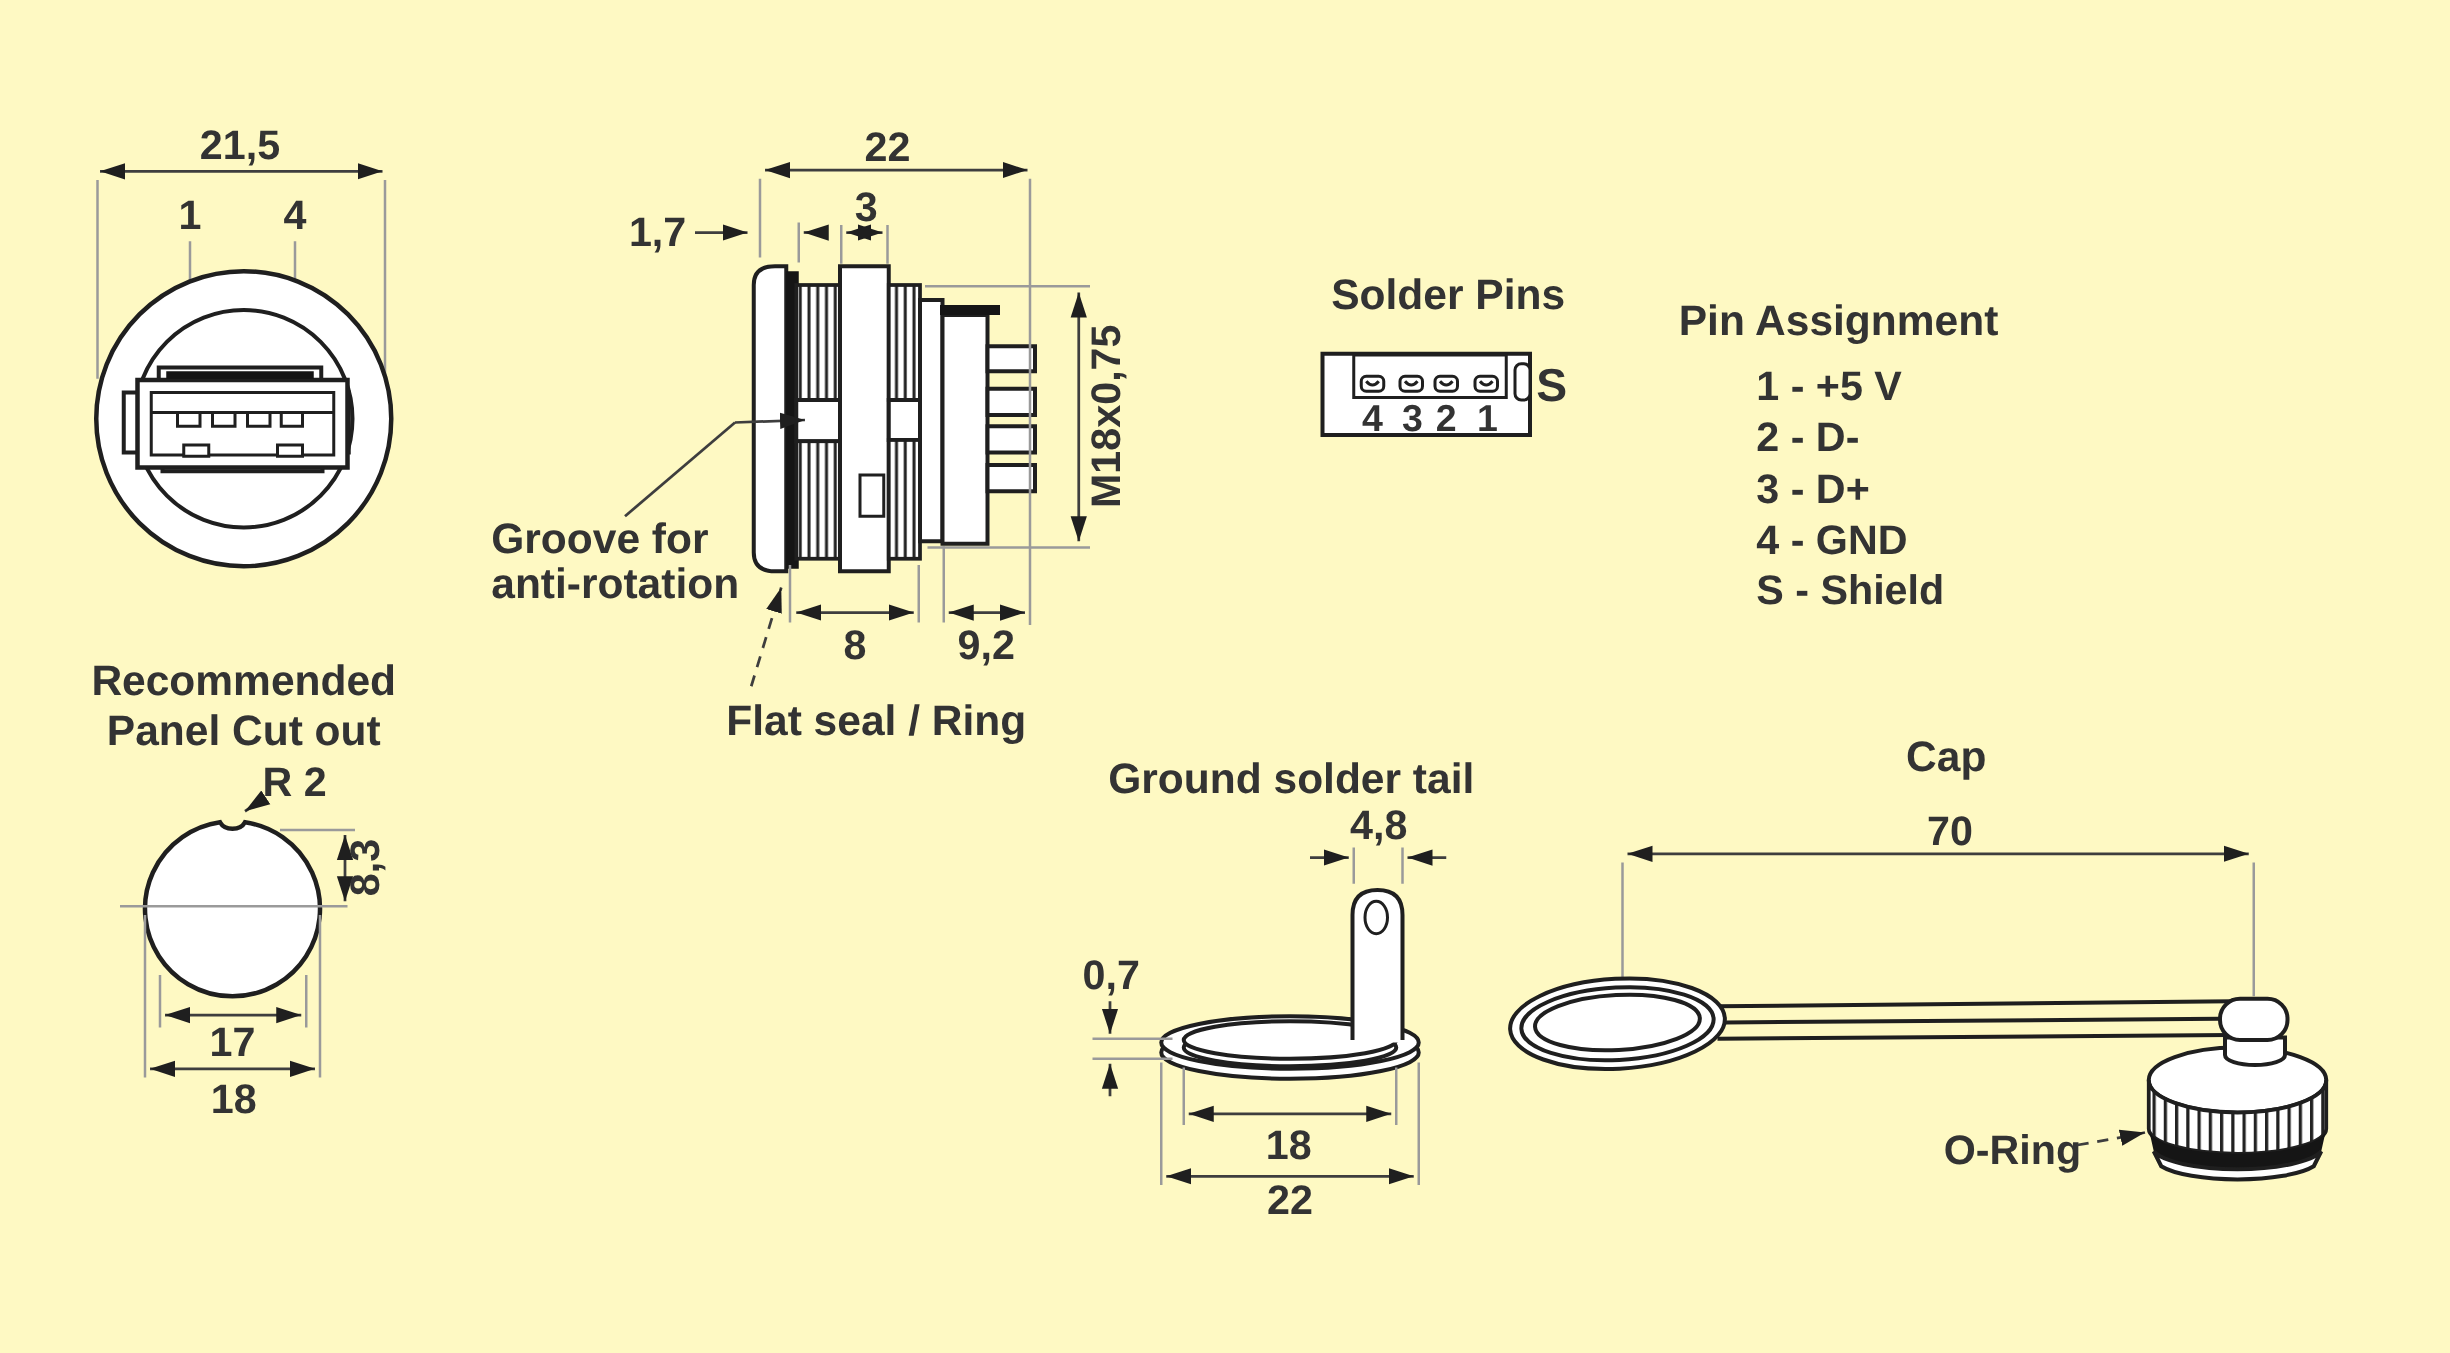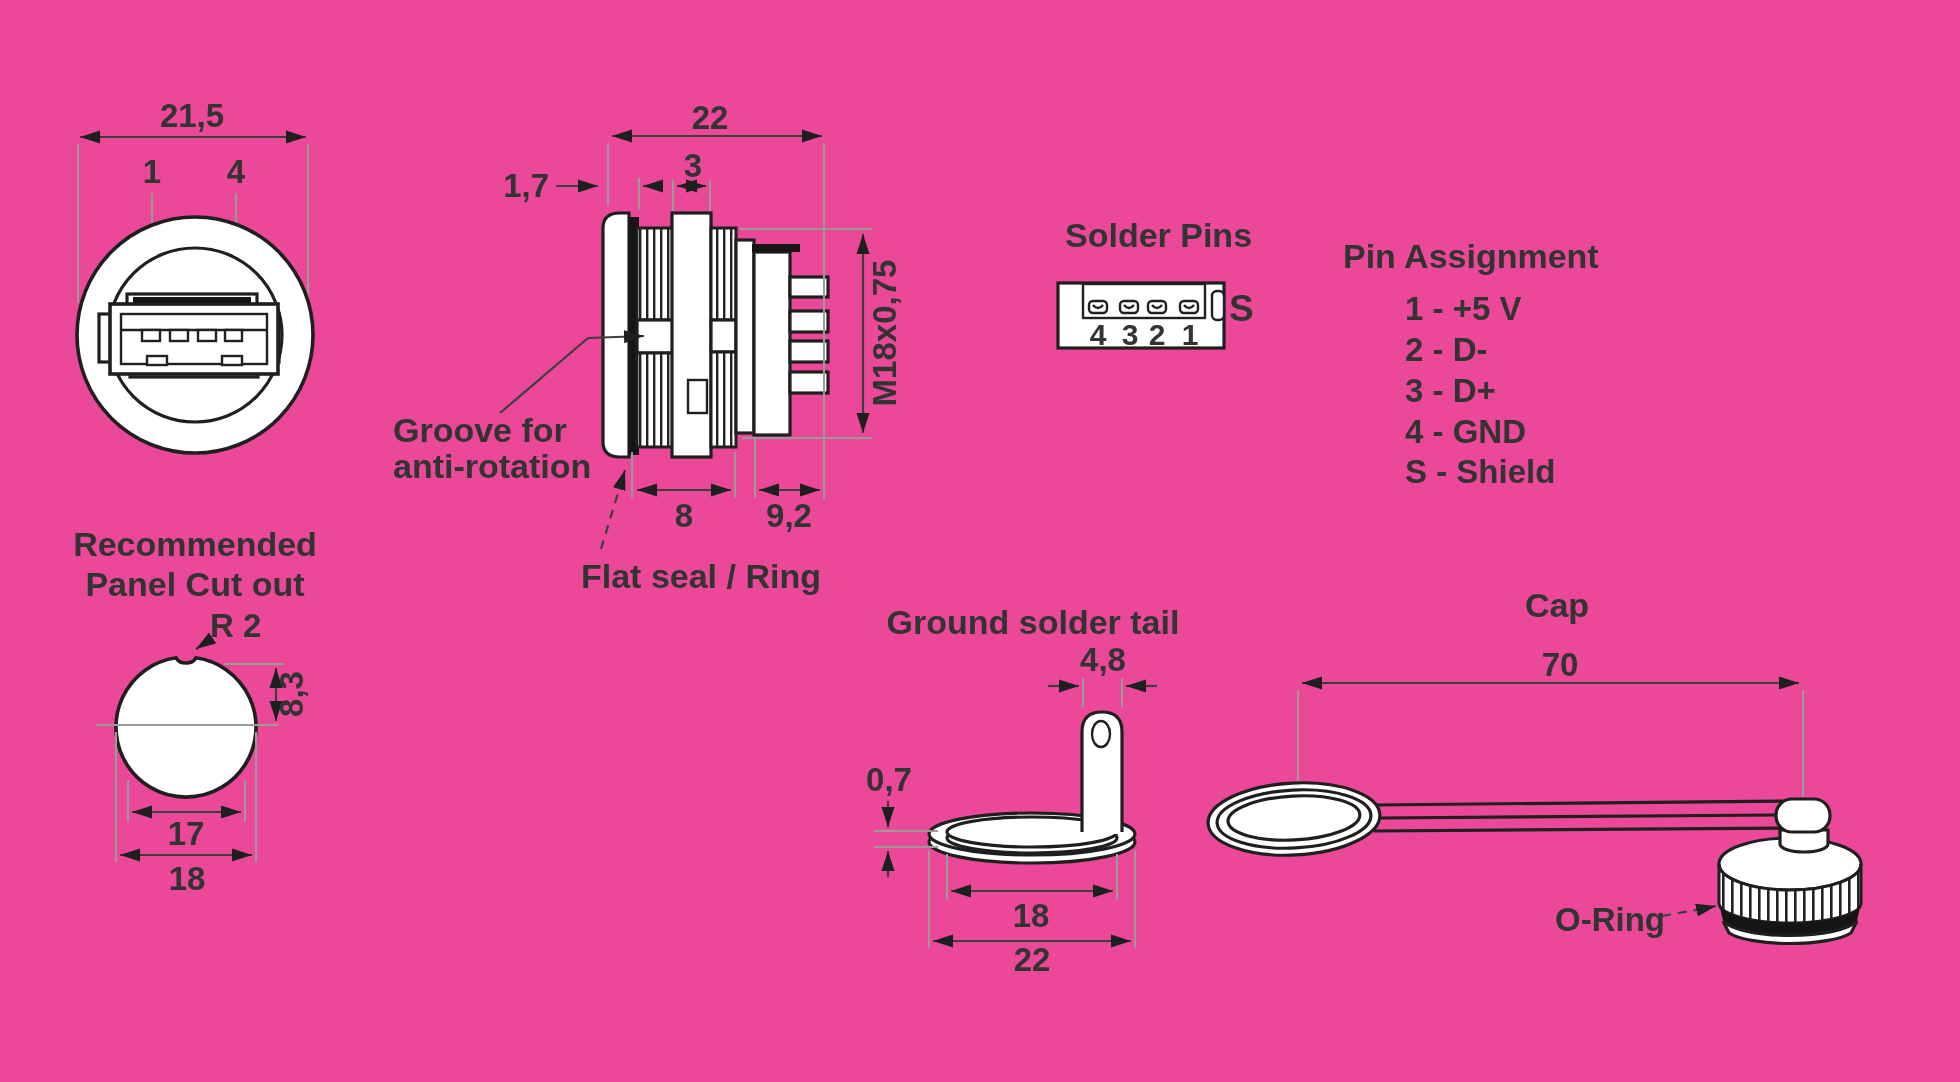--- a/index.html
+++ b/index.html
@@ -1,16 +1,16 @@
 <!DOCTYPE html>
 <html><head>
 <meta charset="utf-8">
 <style>
   html,body{margin:0;padding:0;background:#ffffff;}
-  .stage{position:relative;width:1960px;height:1082px;background:#ec4899;overflow:hidden;}
+  .stage{position:relative;width:1960px;height:1082px;background:#fef9c3;overflow:hidden;}
   svg{display:block;}
   text{font-family:"Liberation Sans",sans-serif;font-weight:600;fill:#333;}
   .tt{font-size:34px;}
   .td{font-size:33px;}
   .tp{font-size:30px;}
   .ts{font-size:37px;}
   .f3{fill:#fff;stroke:#1f1f1f;stroke-width:3.2;}
   .f35{fill:#fff;stroke:#1f1f1f;stroke-width:3.6;}
   .f25{fill:#fff;stroke:#1f1f1f;stroke-width:2.4;}
   .s3r{stroke:#1f1f1f;stroke-width:3;}

